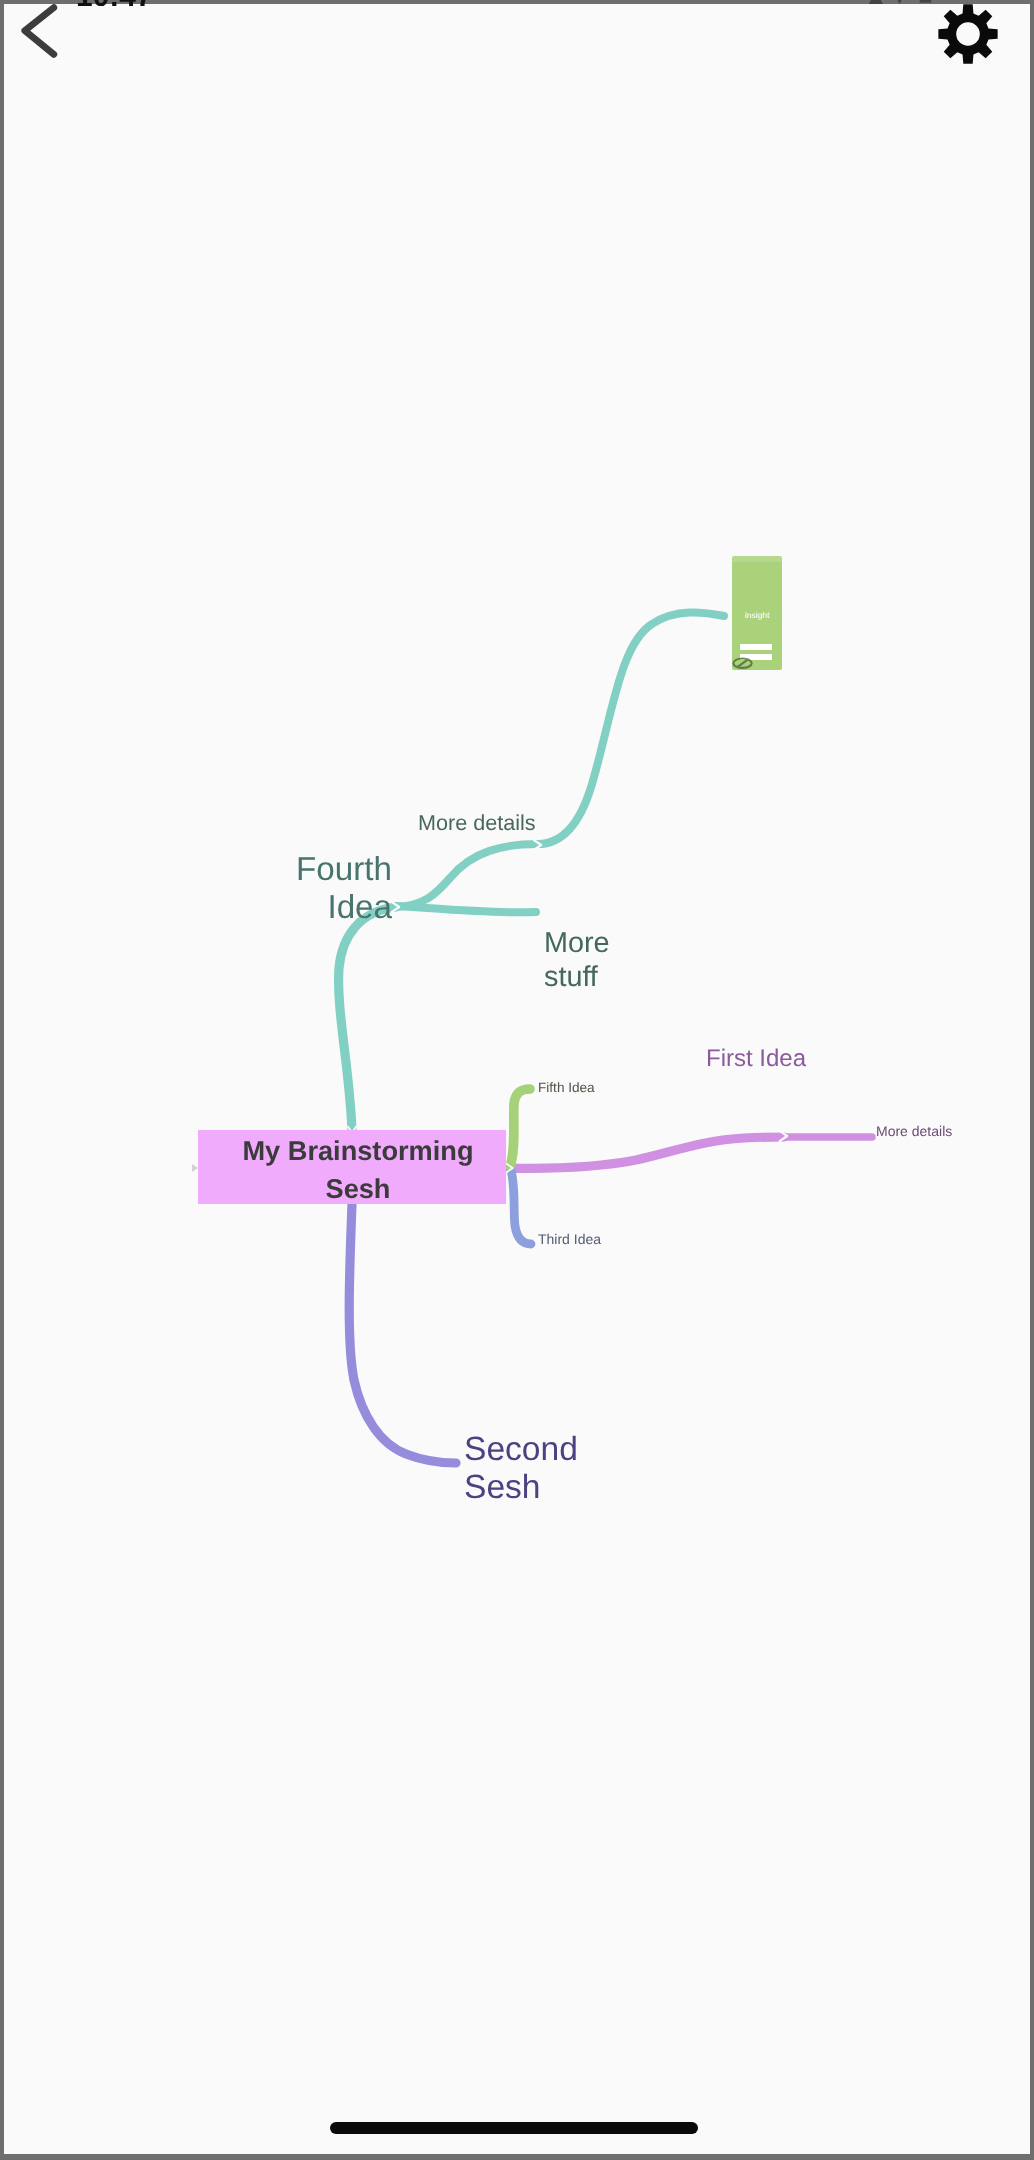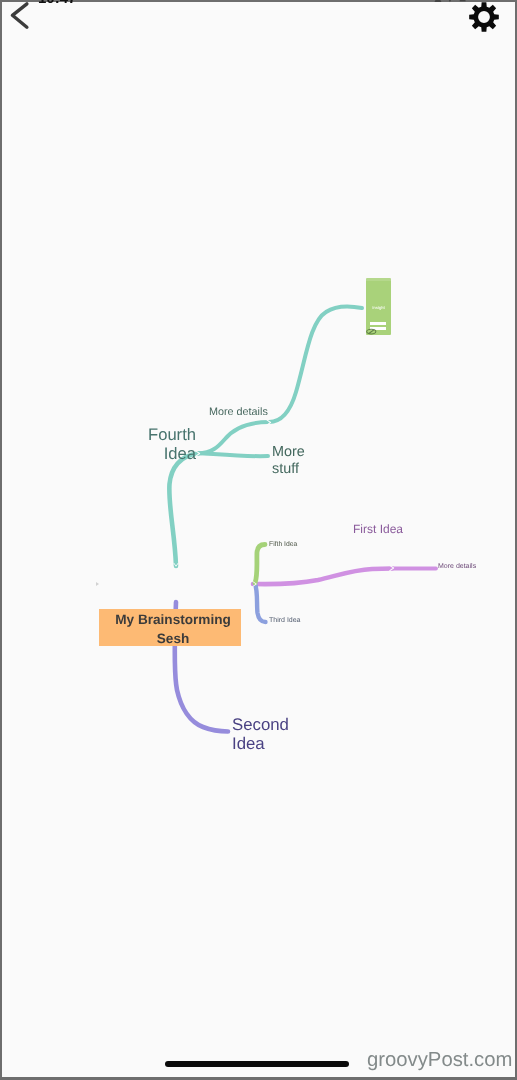--- a/index.html
+++ b/index.html
@@ -10,22 +10,22 @@
   #edge-l{left:0;top:0;width:2px;height:1080px;}
   #edge-r{left:515px;top:0;width:2px;height:1080px;}
   #edge-b{left:0;top:1077px;width:517px;height:3px;}
   #edge-t{left:0;top:0;width:517px;height:2px;background:#6e6e6e;z-index:2;}
   #statusclip{position:absolute;left:0;top:0;width:517px;height:3px;overflow:hidden;z-index:3;}
   #statusclip span{position:absolute;top:-9.4px;font-size:15px;font-weight:bold;color:#111;white-space:nowrap;line-height:15px;}
   #backbtn{position:absolute;left:8px;top:0px;width:34px;height:34px;}
   #gearbtn{position:absolute;left:469px;top:2px;width:30px;height:30px;}
   #map{position:absolute;left:0;top:0;width:517px;height:1080px;pointer-events:none;}
   .lbl{position:absolute;white-space:pre;line-height:1.12;}
-  #root-node{position:absolute;left:99px;top:565px;width:142px;height:37px;background:#fdba74;
-     display:flex;align-items:center;justify-content:center;margin-top:44px;}
+  #root-node{position:absolute;left:99px;top:565px;width:154px;height:37px;background:#f0abfc;
+     display:flex;align-items:center;justify-content:center;}
   #root-text{font-weight:bold;font-size:13.6px;color:#3b3b3b;text-align:center;line-height:18.5px;width:118px;position:relative;left:3px;top:2px;}
   #root-handle{position:absolute;left:95.5px;top:581.5px;width:0;height:0;
      border-top:2.2px solid transparent;border-bottom:2.2px solid transparent;border-left:3.4px solid #d2d2d2;}
   #homebar{position:absolute;left:165px;top:1061px;width:184px;height:6px;background:#0a0a0a;border-radius:3px;}
   #watermark{position:absolute;left:367px;top:1049px;font-size:20.3px;color:#838a8a;}
   
   #card{position:absolute;left:366px;top:278px;width:25px;height:57px;background:#a9d27a;border-radius:1px;}
   #card .statusbar{position:absolute;left:0;top:0;width:100%;height:3px;background:rgba(255,255,255,.14);}
   #card .ctitle{position:absolute;left:0;top:26.5px;width:100%;text-align:center;font-size:4.2px;color:#fff;opacity:.75;
       line-height:5px;font-weight:bold;letter-spacing:-0.2px;}
@@ -80,33 +80,32 @@
       </g>
   </svg>
 
   <div id="root-handle"></div>
   <div id="root-node">
     <div id="root-text">My Brainstorming Sesh</div>
   </div>
 
   <div class="lbl" id="lbl-first" style="left: 353px; top: 518px; font-size: 12px; color: rgb(138, 90, 155); text-align: left; line-height: 23px; white-space: normal; width: 52px;">First Idea</div>
   <div class="lbl" id="lbl-first-c0" style="left: 438px; top: 563px; font-size: 7px; color: rgb(109, 74, 120); text-align: left;">More details</div>
-  <div class="lbl" id="lbl-second" style="left: 232px; top: 716px; font-size: 16.8px; color: rgb(74, 66, 131); text-align: left; line-height: 18.5px; white-space: normal; width: 62px;">Second Idea</div>
+  <div class="lbl" id="lbl-second" style="left: 232px; top: 716px; font-size: 16.8px; color: rgb(74, 66, 131); text-align: left; line-height: 18.5px; white-space: normal; width: 62px;">Second Sesh</div>
   <div class="lbl" id="lbl-third" style="left: 269px; top: 616.5px; font-size: 7px; color: rgb(81, 91, 110); text-align: left;">Third Idea</div>
   <div class="lbl" id="lbl-fourth" style="left: auto; top: 413px; font-size: 16.6px; color: rgb(72, 116, 110); text-align: right; line-height: 19px; white-space: normal; width: 60px; right: 321px; margin-top: 12px;">Fourth Idea</div>
   <div class="lbl" id="lbl-fourth-c0" style="left: 209px; top: 406px; font-size: 10.8px; color: rgb(72, 104, 95); text-align: left;">More details</div>
-  <div class="lbl" id="lbl-fourth-c1" style="left: 272px; top: 444px; font-size: 14.4px; color: rgb(68, 104, 94); text-align: left; line-height: 16.6px; white-space: normal; width: 48px;">More stuff</div>
+  <div class="lbl" id="lbl-fourth-c1" style="left: 272px; top: 464px; font-size: 14.4px; color: rgb(68, 104, 94); text-align: left; line-height: 16.6px; white-space: normal; width: 48px;">More stuff</div>
   <div class="lbl" id="lbl-fifth" style="left: 269px; top: 541px; font-size: 6.8px; color: rgb(76, 85, 70); text-align: left;">Fifth Idea</div>
 
   <div id="card">
     <div class="statusbar"></div>
     <div class="ctitle">insight</div>
     <div class="field f1"></div>
     <div class="field f2"></div>
     <svg class="logo" viewBox="0 0 24 12">
        <ellipse cx="12" cy="6" rx="10.5" ry="5.4" fill="none" stroke="#4d6b38" stroke-width="2.4"></ellipse>
        <path d="M6.5 10.2 L18 2" stroke="#4d6b38" stroke-width="2.6" fill="none" stroke-linecap="round"></path>
     </svg>
   </div>
 
   <div id="homebar"></div>
-  <div id="watermark">groovyPost.com</div>
 </div>
 
 </body></html>

